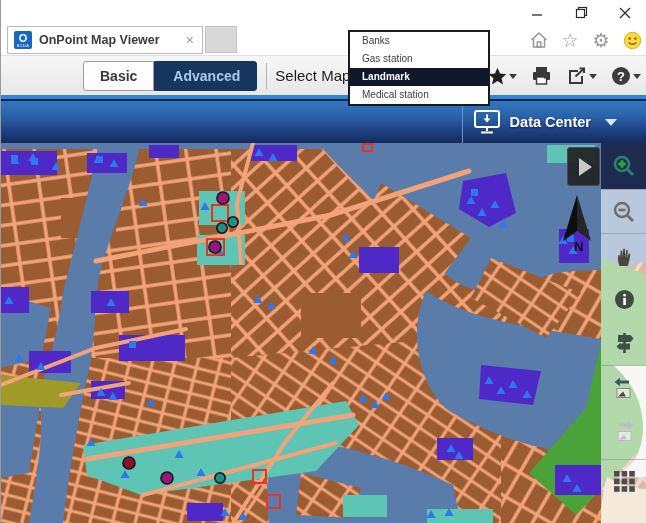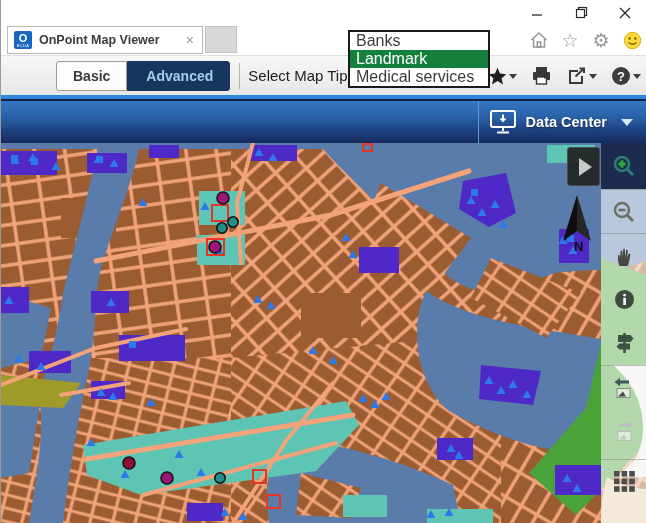--- a/index.html
+++ b/index.html
@@ -18,39 +18,39 @@
   .tab-logo .o{font-size:11px;font-weight:bold;}
   .tab-logo .sub{font-size:4px;letter-spacing:.3px;}
   .tab-title{font-size:12.5px;color:#3c3c3c;margin-left:7px;flex:1;white-space:nowrap;overflow:hidden;font-weight:bold;}
   .tab-close{color:#9a9a9a;font-size:14px;padding:0 2px;}
   .tab-stub{position:absolute;left:204px;top:1px;width:32px;height:27px;background:#d8d8d8;border:1px solid #c4c4c4;box-sizing:border-box;}
   .quick-icons{position:absolute;right:4px;top:2px;height:26px;display:flex;align-items:center;gap:9px;}
   .q-ico{width:22px;height:22px;display:flex;align-items:center;justify-content:center;color:#969696;font-size:19px;}
 
   
   .toolbar{position:absolute;top:55px;left:0;width:646px;height:40px;background:linear-gradient(#f7f7f7,#e7e7e7);border-top:1px solid #e0e0e0;box-sizing:border-box;display:flex;align-items:center;}
-  .seg-group{display:flex;margin-left:55px;}
+  .seg-group{display:flex;margin-left:82px;}
   .seg-btn{height:30px;padding:0 16px;display:flex;align-items:center;font-size:14px;font-weight:bold;box-sizing:border-box;}
   .seg-basic{background:#fdfdfd;border:1px solid #9b9b9b;border-radius:3px 0 0 3px;color:#3a3a3a;}
   .seg-adv{background:#16365f;border:1px solid #16365f;border-radius:0 3px 3px 0;color:#a9cbe9;padding-left:18px;}
   .tb-divider{width:1px;height:26px;background:#b3b3b3;margin:0 8px 0 9px;}
   .maptip-label{font-size:15px;color:#1c1c1c;white-space:nowrap;}
   .tb-icons{position:absolute;right:6px;top:0;height:40px;display:flex;align-items:center;gap:14px;}
   .tb-ico{display:flex;align-items:center;gap:2px;}
   .caret{width:0;height:0;border-left:4px solid transparent;border-right:4px solid transparent;border-top:5px solid #3c3c3c;}
 
   
   .dropdown{position:absolute;left:347px;top:30px;width:142px;background:#fff;border:2px solid #1a1a1a;z-index:60;box-sizing:border-box;}
-  .dd-item{font-size:16px;color:#3b3b3b;padding:1px 6px;height:16px;line-height:15px;white-space:nowrap;}
-  .dd-item.selected{background:#15803d;color:#fff;}
+  .dd-item{font-size:10px;color:#3b3b3b;padding:1px 12px;height:16px;line-height:15px;white-space:nowrap;}
+  .dd-item.selected{background:#0f172a;color:#fff;font-weight:bold;}
 
   
   .blueline{position:absolute;top:95px;left:0;width:646px;height:4px;background:#2e87d8;}
   .banner{position:absolute;top:99px;left:0;width:646px;height:44px;background:linear-gradient(180deg,#3576c0 0%,#2a63aa 35%,#1d4080 72%,#152a5c 100%);border-top:2px solid #10224a;box-sizing:border-box;}
-  .dc-block{position:absolute;right:0;top:0;height:42px;display:flex;align-items:center;border-left:1px solid #5e97d6;padding-left:10px;}
+  .dc-block{position:absolute;right:16px;top:0;height:42px;display:flex;align-items:center;border-left:1px solid #5e97d6;padding-left:10px;}
   .dc-label{color:#fff;font-size:14.5px;font-weight:bold;margin:0 14px 0 9px;text-shadow:0 1px 2px rgba(0,0,0,.5);}
   .dc-caret{width:0;height:0;border-left:6px solid transparent;border-right:6px solid transparent;border-top:7px solid #d7e7f8;margin-right:14px;}
 
   
   .map-wrap{position:absolute;top:143px;left:0;width:646px;height:380px;}
   .map-svg{position:absolute;top:0;left:0;}
 
   
   .expander{position:absolute;left:566px;top:4px;width:33px;height:39px;background:rgba(33,33,33,.92);border:1px solid #4a4a4a;border-radius:3px;display:flex;align-items:center;justify-content:center;box-sizing:border-box;}
   .expander .tri{width:0;height:0;border-top:9px solid transparent;border-bottom:9px solid transparent;border-left:13px solid #c9c9c9;margin-left:4px;}
@@ -161,22 +161,23 @@
           <circle cx="10" cy="10" r="9" fill="#3c3c3c"></circle>
           <text x="10" y="14.5" text-anchor="middle" font-size="13" font-weight="bold" fill="#fff">?</text>
         </svg>
         <span class="caret"></span>
       </div>
     </div>
   </div>
 
   <div class="dropdown">
     <div class="dd-item">Banks</div>
+    <div class="dd-item">Gas station</div>
     <div class="dd-item selected">Landmark</div>
-    <div class="dd-item">Medical services</div>
+    <div class="dd-item">Medical station</div>
   </div>
 
   <div class="blueline"></div>
   <div class="banner">
     <div class="dc-block">
       <svg width="28" height="27" fill="none" stroke="#fff" stroke-width="2">
         <rect x="2" y="2" width="24" height="16" rx="2"></rect>
         <line x1="14" y1="5.5" x2="14" y2="12"></line>
         <path d="M10.5 9.5 L14 13.5 L17.5 9.5" fill="#fff" stroke="none"></path>
         <line x1="14" y1="18" x2="14" y2="22"></line>

